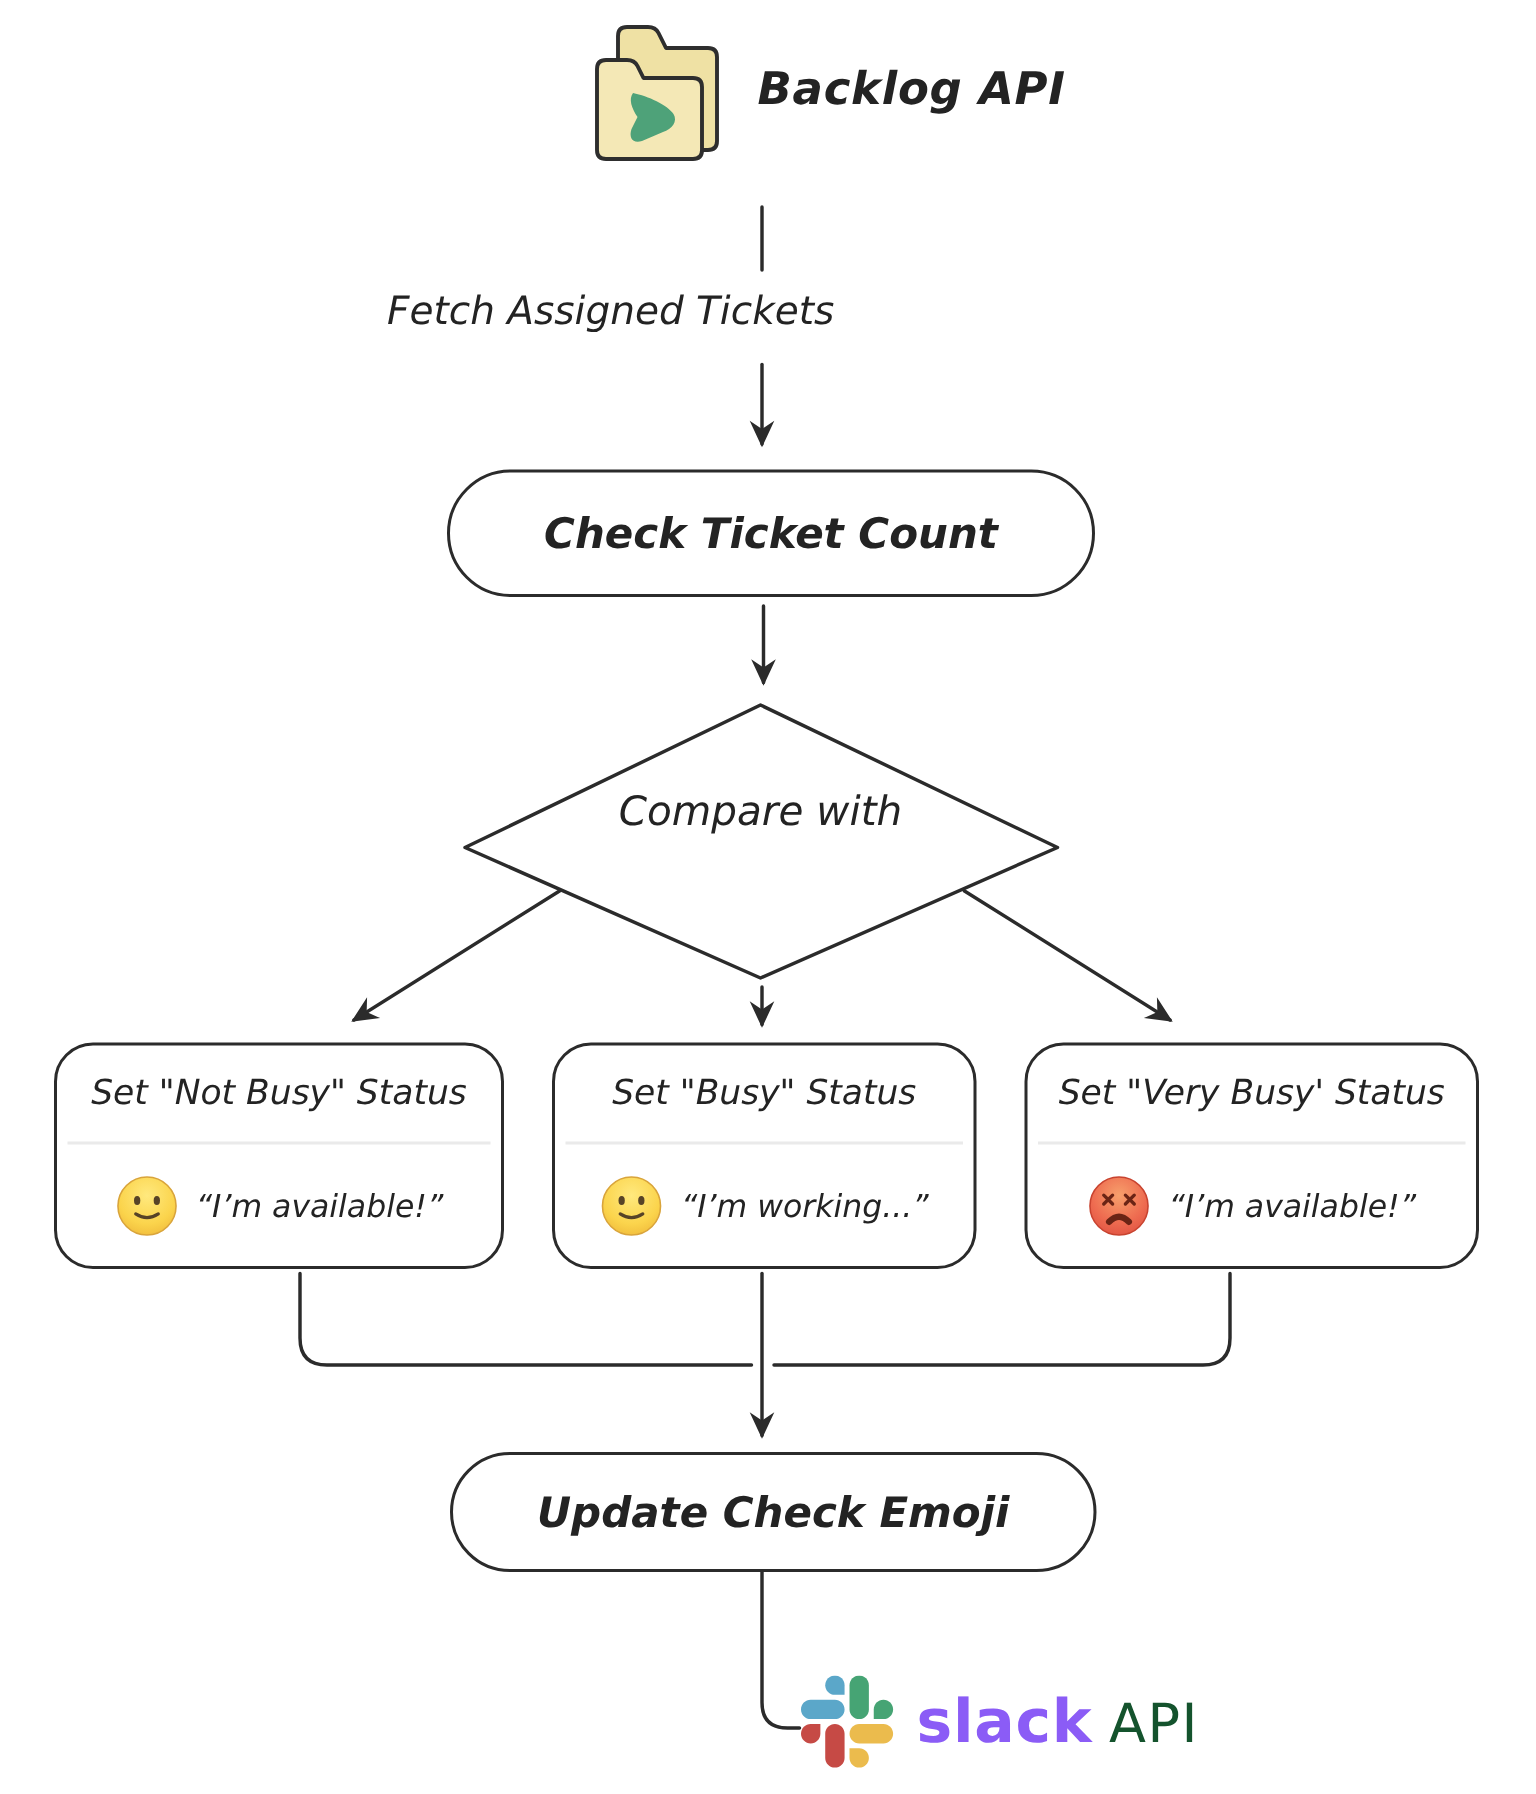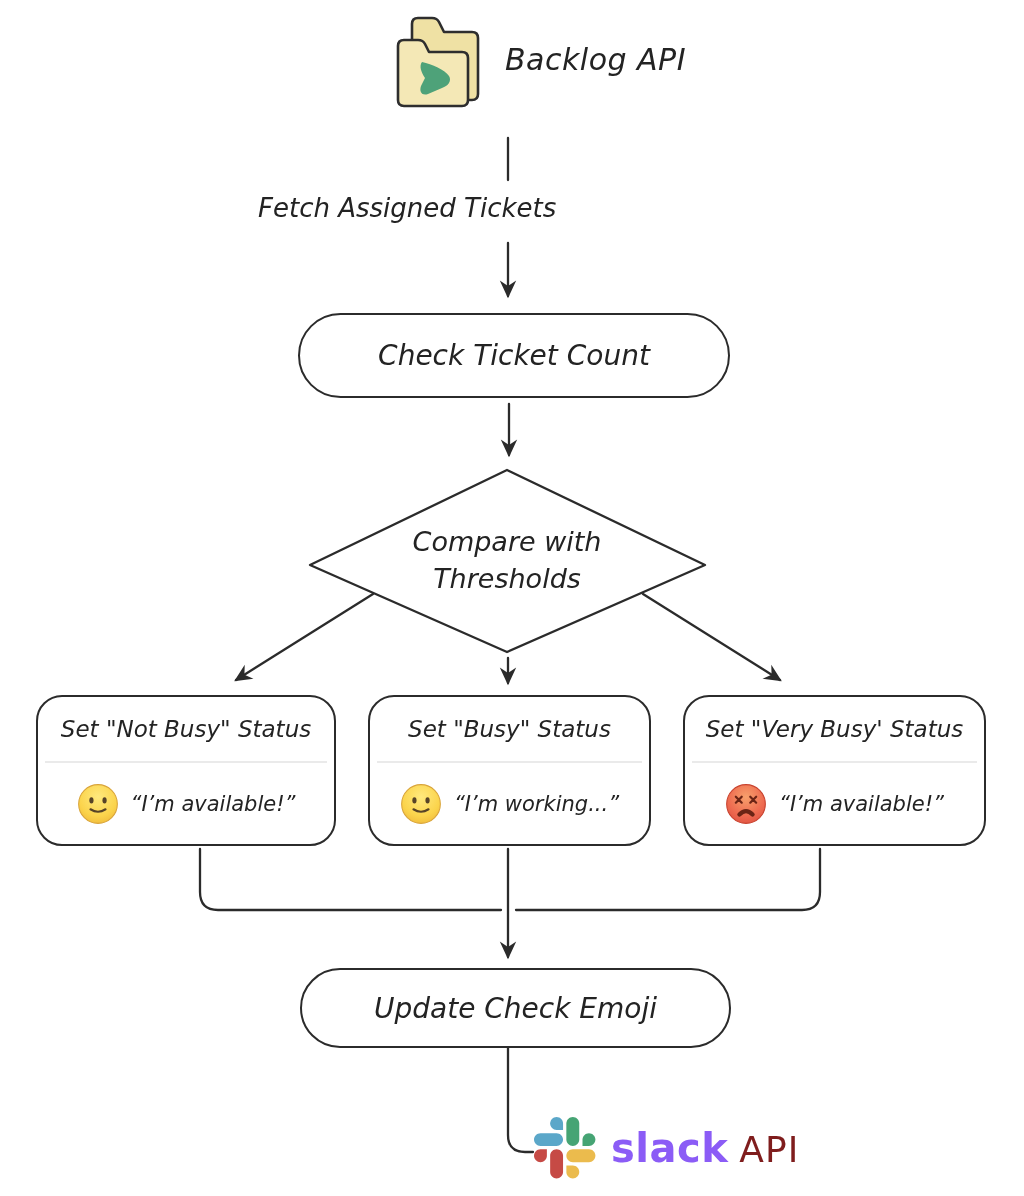--- a/index.html
+++ b/index.html
@@ -11,31 +11,31 @@
     color:#222;
     overflow:hidden;
   }
   .layer{position:absolute;inset:0;}
   svg{display:block;}
 
   .hand{font-style:italic;color:#232323;}
 
   .source-label{
     position:absolute;left:505px;top:42px;
-    font-size:30px;font-weight:400;letter-spacing:.5px;
+    font-size:30px;font-weight:700;letter-spacing:.5px;
   }
   .edge-label{
     position:absolute;left:258px;top:193px;width:500px;
     font-size:26px;font-weight:500;
   }
   .pill{
     position:absolute;background:#fff;
     border:2.5px solid #2b2b2b;
     display:flex;align-items:center;justify-content:center;
-    font-size:28px;font-weight:400;
+    font-size:28px;font-weight:700;
   }
   .pill.check{left:298px;top:313px;width:428px;height:81px;border-radius:43px;}
   .pill.update{left:300px;top:968px;width:427px;height:76px;border-radius:40px;}
 
   .diamond-label{
     position:absolute;left:357px;top:523px;width:300px;
     text-align:center;font-size:27px;font-weight:500;line-height:1.38;
   }
 
   .status-box{
@@ -59,21 +59,21 @@
   .box-a{left:36px;width:296px;}
   .box-b{left:368px;width:279px;}
   .box-c{left:683px;width:299px;}
 
   .sink{
     position:absolute;left:534px;top:1114px;height:68px;
     display:flex;align-items:center;gap:15px;
   }
   .sink .wordmark{display:flex;align-items:baseline;gap:11px;font-style:normal;}
   .sink .brand{font-size:40px;font-weight:600;color:#8b5cf6;letter-spacing:.5px;}
-  .sink .suffix{font-size:36px;font-weight:500;color:#7f1d1d;letter-spacing:1px;}
+  .sink .suffix{font-size:36px;font-weight:500;color:#14532d;letter-spacing:1px;}
 
   .folder-wrap{position:absolute;left:388px;top:10px;}
 </style>
 </head>
 <body>
 
 <div class="canvas">
 
   <svg class="layer" width="1024" height="1196" viewBox="0 0 1024 1196">
     <defs>
@@ -120,21 +120,20 @@
     </svg>
   </div>
   <div class="source-label hand">Backlog API</div>
 
   <div class="edge-label hand">Fetch Assigned Tickets</div>
 
   <div class="pill check hand">Check Ticket Count</div>
 
   <div class="diamond-label hand">
     <div>Compare with</div>
-    <div>Thresholds</div>
   </div>
 
   <div class="status-box box-a">
     <div class="title hand">Set "Not Busy" Status</div>
     <div class="divider"></div>
     <div class="content">
       <svg width="42" height="42" viewBox="0 0 64 64">
         <circle cx="32" cy="32" r="29.5" fill="url(#gy)" stroke="#D9A43B" stroke-width="1.6"></circle>
         <ellipse cx="22" cy="26.5" rx="3.2" ry="4.6" fill="#574327"></ellipse>
         <ellipse cx="42" cy="26.5" rx="3.2" ry="4.6" fill="#574327"></ellipse>

